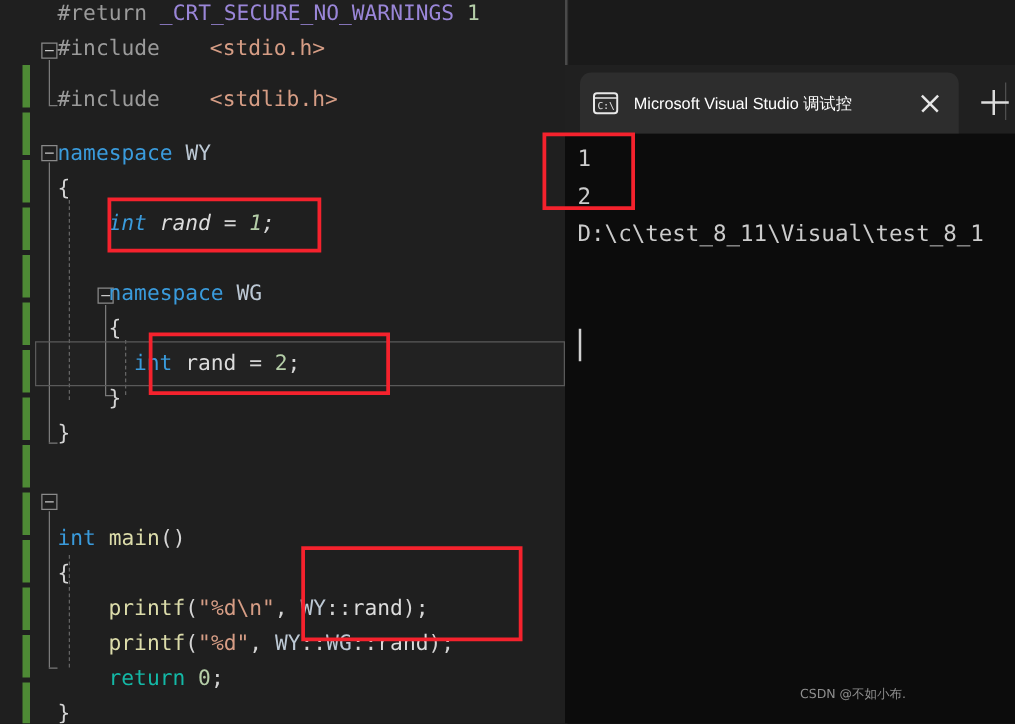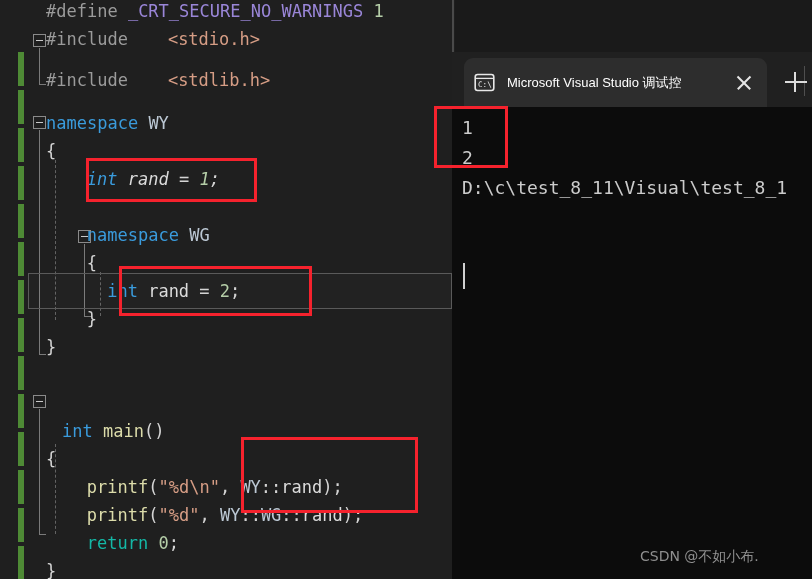--- a/index.html
+++ b/index.html
@@ -219,21 +219,21 @@
     box-sizing: border-box;
     pointer-events: none;
   }
 
   
   #watermark {
     position: absolute;
     left: 640px; top: 548px;
     color: #8f8f8f;
     font-family: "DejaVu Sans", sans-serif;
-    font-size: 14px;
+    font-size: 10px;
     white-space: nowrap;
   }
 </style>
 </head>
 <body>
 
 <div id="screen">
 
   <div id="editor-right-fill"></div>
 
@@ -270,36 +270,36 @@
     <div class="fold-line" style="left:39px; top:409px; height:125px;"></div>
     <div class="fold-foot" style="left:39px; top:534px; width:7px;"></div>
 
     <div class="indent-guide" style="left:55px; top:160px; height:160px;"></div>
     <div class="indent-guide" style="left:100px; top:272px; height:44px;"></div>
     <div class="indent-guide" style="left:55px; top:444px; height:90px;"></div>
 
     <div id="current-line"></div>
 
     <div id="code-lines">
-        <div class="code-line" style="top: -3px; left: 46px;"><span class="tk-pp">#define </span><span class="tk-macro">_CRT_SECURE_NO_WARNINGS</span><span class="tk-plain"> </span><span class="tk-num">1</span></div>
+        <div class="code-line" style="top: -3px; left: 46px;"><span class="tk-pp">#return </span><span class="tk-macro">_CRT_SECURE_NO_WARNINGS</span><span class="tk-plain"> </span><span class="tk-num">1</span></div>
         <div class="code-line" style="top: 25px; left: 46px;"><span class="tk-pp">#include</span><span class="tk-header">&lt;stdio.h&gt;</span></div>
         <div class="code-line" style="top: 66px; left: 46px;"><span class="tk-pp">#include</span><span class="tk-header">&lt;stdlib.h&gt;</span></div>
         <div class="code-line" style="top: 81px; left: 46px;"></div>
         <div class="code-line" style="top: 109px; left: 46px;"><span class="tk-keyword">namespace</span><span class="tk-plain"> </span><span class="tk-ns">WY</span></div>
         <div class="code-line" style="top: 137px; left: 46px;"><span class="tk-punc">{</span></div>
         <div class="code-line" style="top: 165px; left: 86.8px; font-style: italic;"><span class="tk-keyword">int</span><span class="tk-plain"> </span><span class="tk-ident">rand</span><span class="tk-punc"> = </span><span class="tk-num">1</span><span class="tk-punc">;</span></div>
         <div class="code-line" style="top: 193px; left: 46px;"></div>
         <div class="code-line" style="top: 221px; left: 86.8px;"><span class="tk-keyword">namespace</span><span class="tk-plain"> </span><span class="tk-ns">WG</span></div>
         <div class="code-line" style="top: 249px; left: 86.8px;"><span class="tk-punc">{</span></div>
         <div class="code-line" style="top: 277px; left: 107.2px;"><span class="tk-keyword">int</span><span class="tk-plain"> </span><span class="tk-ident">rand</span><span class="tk-punc"> = </span><span class="tk-num">2</span><span class="tk-punc">;</span></div>
         <div class="code-line" style="top: 305px; left: 86.8px;"><span class="tk-punc">}</span></div>
         <div class="code-line" style="top: 333px; left: 46px;"><span class="tk-punc">}</span></div>
         <div class="code-line" style="top: 361px; left: 46px;"></div>
         <div class="code-line" style="top: 389px; left: 46px;"></div>
-        <div class="code-line" style="top: 417px; left: 62px;"><span class="tk-keyword">int</span><span class="tk-plain"> </span><span class="tk-fn">main</span><span class="tk-punc">()</span></div>
+        <div class="code-line" style="top: 417px; left: 46px;"><span class="tk-keyword">int</span><span class="tk-plain"> </span><span class="tk-fn">main</span><span class="tk-punc">()</span></div>
         <div class="code-line" style="top: 445px; left: 46px;"><span class="tk-punc">{</span></div>
         <div class="code-line" style="top: 473px; left: 86.8px;"><span class="tk-fn">printf</span><span class="tk-punc">(</span><span class="tk-str">"%d\n"</span><span class="tk-punc">, </span><span class="tk-ns">WY</span><span class="tk-punc">::</span><span class="tk-ident">rand</span><span class="tk-punc">);</span></div>
         <div class="code-line" style="top: 501px; left: 86.8px;"><span class="tk-fn">printf</span><span class="tk-punc">(</span><span class="tk-str">"%d"</span><span class="tk-punc">, </span><span class="tk-ns">WY</span><span class="tk-punc">::</span><span class="tk-ns">WG</span><span class="tk-punc">::</span><span class="tk-ident">rand</span><span class="tk-punc">);</span></div>
         <div class="code-line" style="top: 529px; left: 86.8px;"><span class="tk-ctrl">return</span><span class="tk-plain"> </span><span class="tk-num">0</span><span class="tk-punc">;</span></div>
         <div class="code-line" style="top: 557px; left: 46px;"><span class="tk-punc">}</span></div>
       </div>
   </div>
 
   <div class="editor-divider"></div>
 

